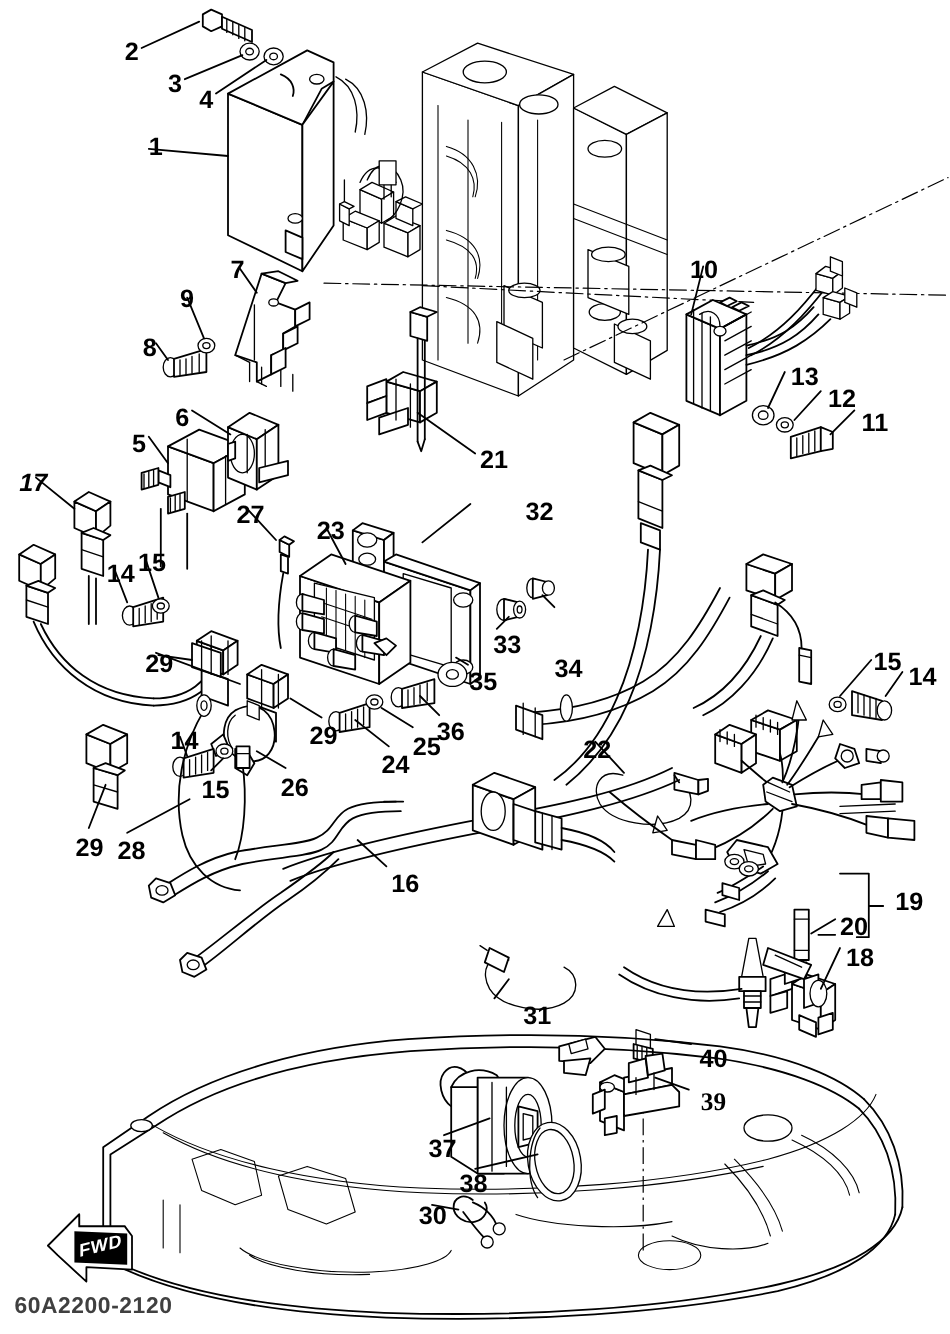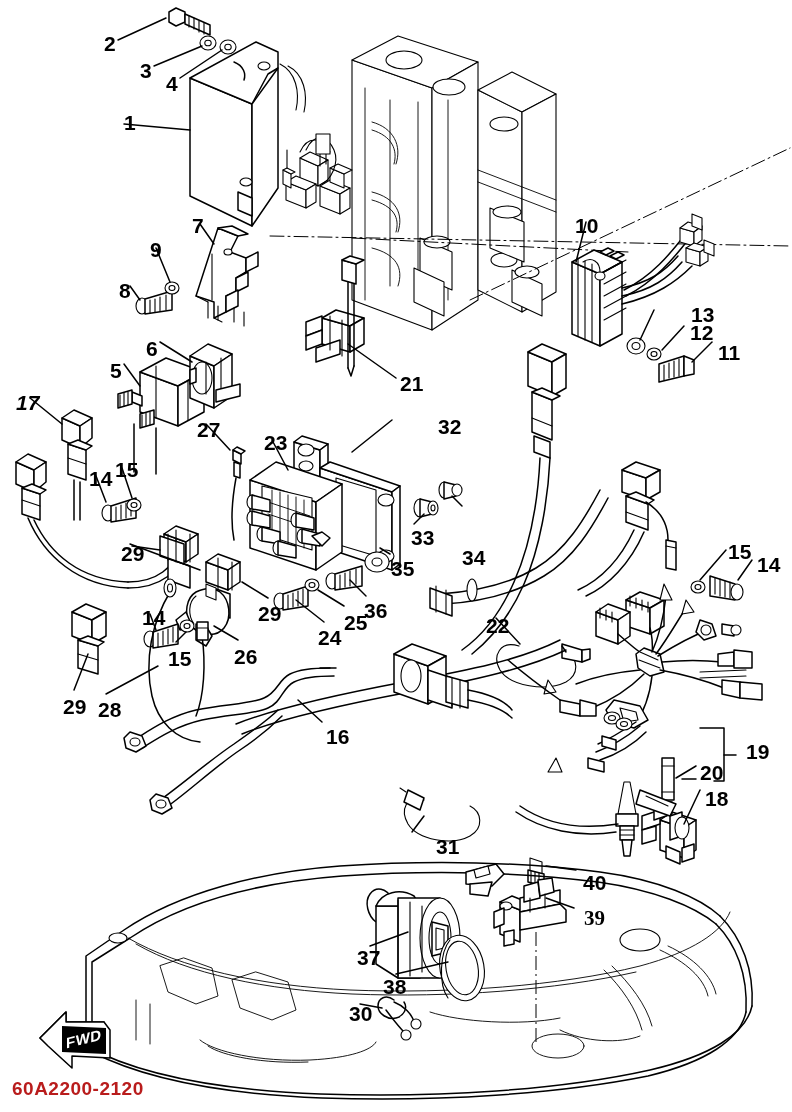--- a/index.html
+++ b/index.html
@@ -23,21 +23,21 @@
     line-height:21px;
     white-space:nowrap;
     user-select:none;
   }
   #partno{
     position:absolute;
     left:12px;top:1078px;
     font-size:19px;
     font-weight:bold;
     letter-spacing:0.5px;
-    color:#b91c1c;
+    color:#404040;
     font-family:"Liberation Sans", sans-serif;
   }
   .fwdtext{
     position:absolute;
     font-size:15px;font-weight:bold;color:#000;
     font-family:"Liberation Sans", sans-serif;
     transform:skewY(-14deg);
     letter-spacing:0.5px;
   }
 </style>
@@ -723,21 +723,21 @@
       <span class="lbl" style="left: 140px; top: 60px;">3</span>
       <span class="lbl" style="left: 166px; top: 73px;">4</span>
       <span class="lbl" style="left: 110px; top: 360px;">5</span>
       <span class="lbl" style="left: 146px; top: 338px;">6</span>
       <span class="lbl" style="left: 192px; top: 215px;">7</span>
       <span class="lbl" style="left: 119px; top: 280px;">8</span>
       <span class="lbl" style="left: 150px; top: 239px;">9</span>
       <span class="lbl" style="left: 575px; top: 215px;">10</span>
       <span class="lbl" style="left: 718px; top: 342px;">11</span>
       <span class="lbl" style="left: 690px; top: 322px;">12</span>
-      <span class="lbl" style="left: 659px; top: 304px; margin-left: 32px;">13</span>
+      <span class="lbl" style="left: 659px; top: 304px;">13</span>
       <span class="lbl" style="left: 89px; top: 468px;">14</span>
       <span class="lbl" style="left: 115px; top: 459px;">15</span>
       <span class="lbl" style="left: 142px; top: 607px;">14</span>
       <span class="lbl" style="left: 168px; top: 648px;">15</span>
       <span class="lbl" style="left: 757px; top: 554px;">14</span>
       <span class="lbl" style="left: 728px; top: 541px;">15</span>
       <span class="lbl" style="left: 326px; top: 726px;">16</span>
       <span class="lbl" style="left: 16px; top: 392px; font-style: italic;">17</span>
       <span class="lbl" style="left: 705px; top: 788px;">18</span>
       <span class="lbl" style="left: 746px; top: 741px;">19</span>

